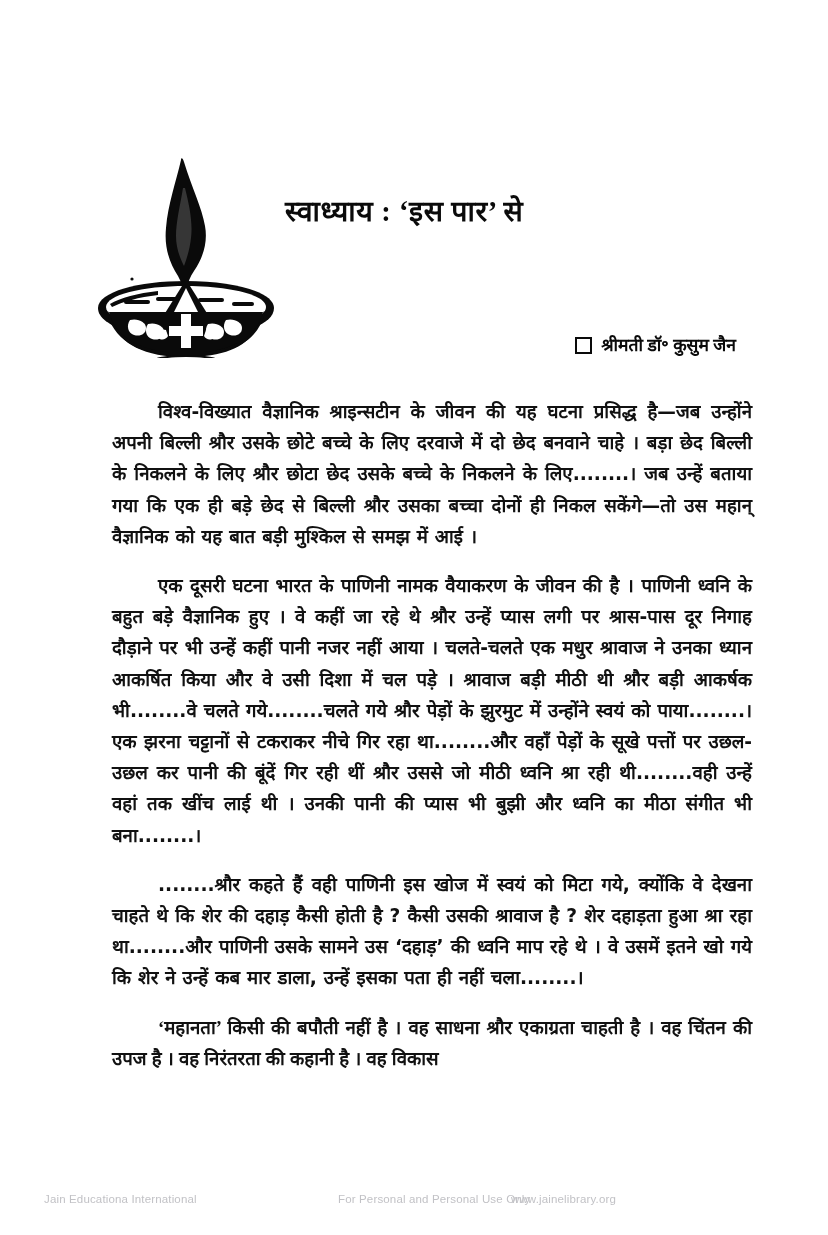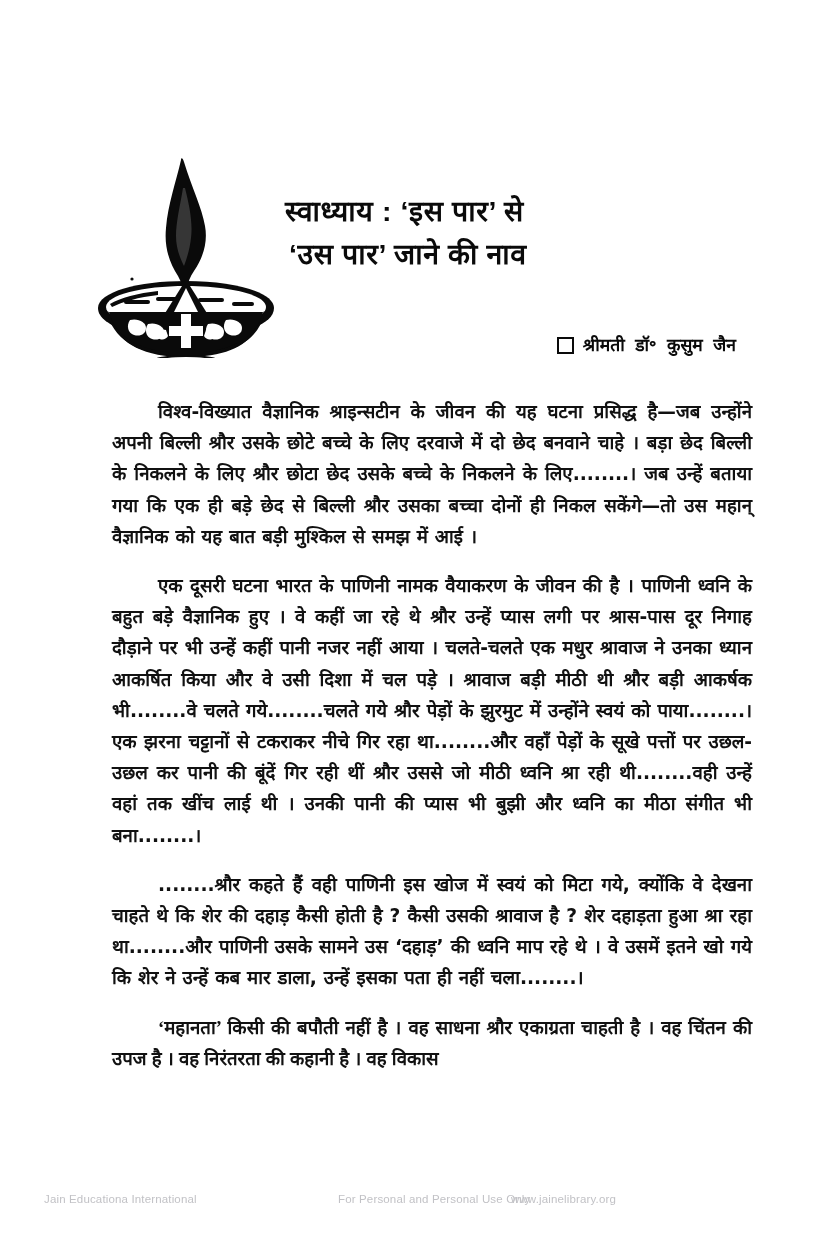--- a/index.html
+++ b/index.html
@@ -45,37 +45,37 @@
     height: 210px;
   }
 
   .title-wrap {
     position: absolute;
     left: 285px;
     top: 50px;
     width: 470px;
   }
   .title-line {
-    font-family: Liberation Sans, sans-serif;
+    font-family: Liberation Serif, serif;
     font-size: 28.5px;
     font-weight: 700;
     line-height: 1.52;
     letter-spacing: 0.6px;
     color: #0a0a0a;
     white-space: nowrap;
   }
   .title-line.second {
     padding-left: 4px;
   }
 
   .byline {
     position: absolute;
     right: 92px;
     top: 192px;
-    font-family: Liberation Mono, monospace;
+    font-family: Liberation Serif, serif;
     font-size: 17.5px;
     font-weight: 700;
     color: #0a0a0a;
     white-space: nowrap;
     display: flex;
     align-items: center;
     gap: 9px;
   }
   .byline .marker {
     display: inline-block;
@@ -221,21 +221,20 @@
           <ellipse cx="100" cy="212" rx="26" ry="3" fill="#ffffff"></ellipse>
 
           <circle cx="46" cy="131" r="1.6"></circle>
           <circle cx="150" cy="197" r="1.4"></circle>
         </g>
       </svg>
     </div>
 
     <div class="title-wrap">
       <div class="title-line">स्वाध्याय : ‘इस पार’ से</div>
-      <div class="title-line second">‘उस पार’ जाने की नाव</div>
     </div>
 
     <div class="byline">
       <span class="marker"></span>
       <span>श्रीमती डॉ॰ कुसुम जैन</span>
     </div>
   </div>
 
   <div class="body-col">
     <p class="para">विश्व-विख्यात वैज्ञानिक श्राइन्सटीन के जीवन की यह घटना प्रसिद्ध है—जब उन्होंने अपनी बिल्ली श्रौर उसके छोटे बच्चे के लिए दरवाजे में दो छेद बनवाने चाहे । बड़ा छेद बिल्ली के निकलने के लिए श्रौर छोटा छेद उसके बच्चे के निकलने के लिए........। जब उन्हें बताया गया कि एक ही बड़े छेद से बिल्ली श्रौर उसका बच्चा दोनों ही निकल सकेंगे—तो उस महान् वैज्ञानिक को यह बात बड़ी मुश्किल से समझ में आई ।</p>

